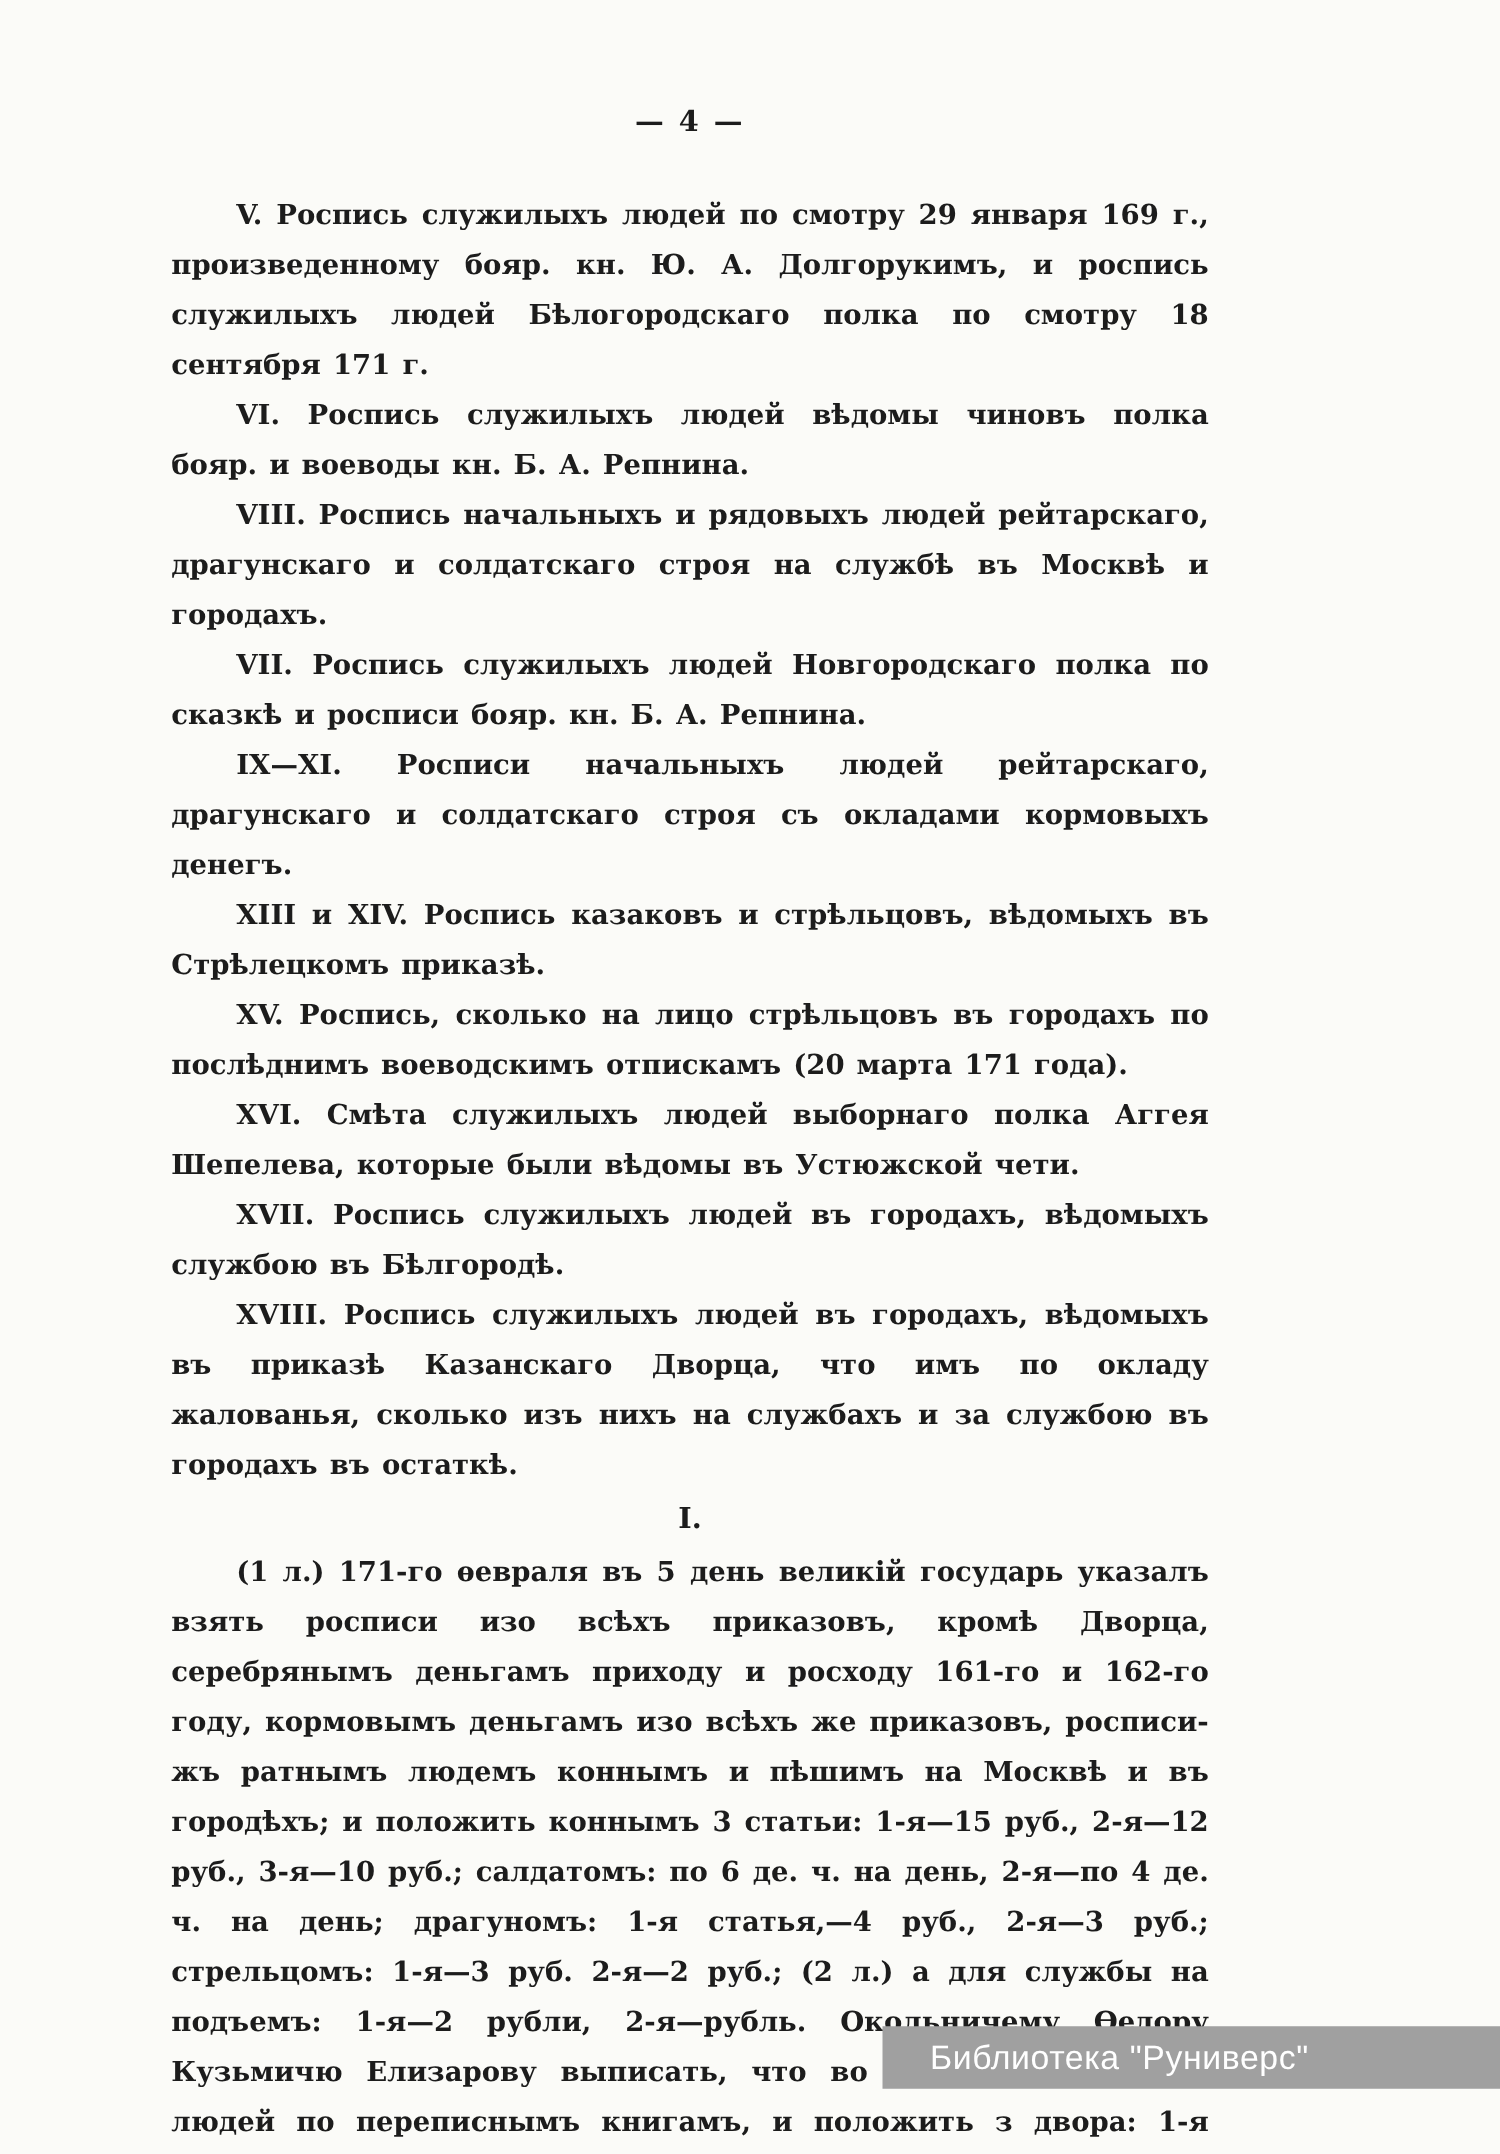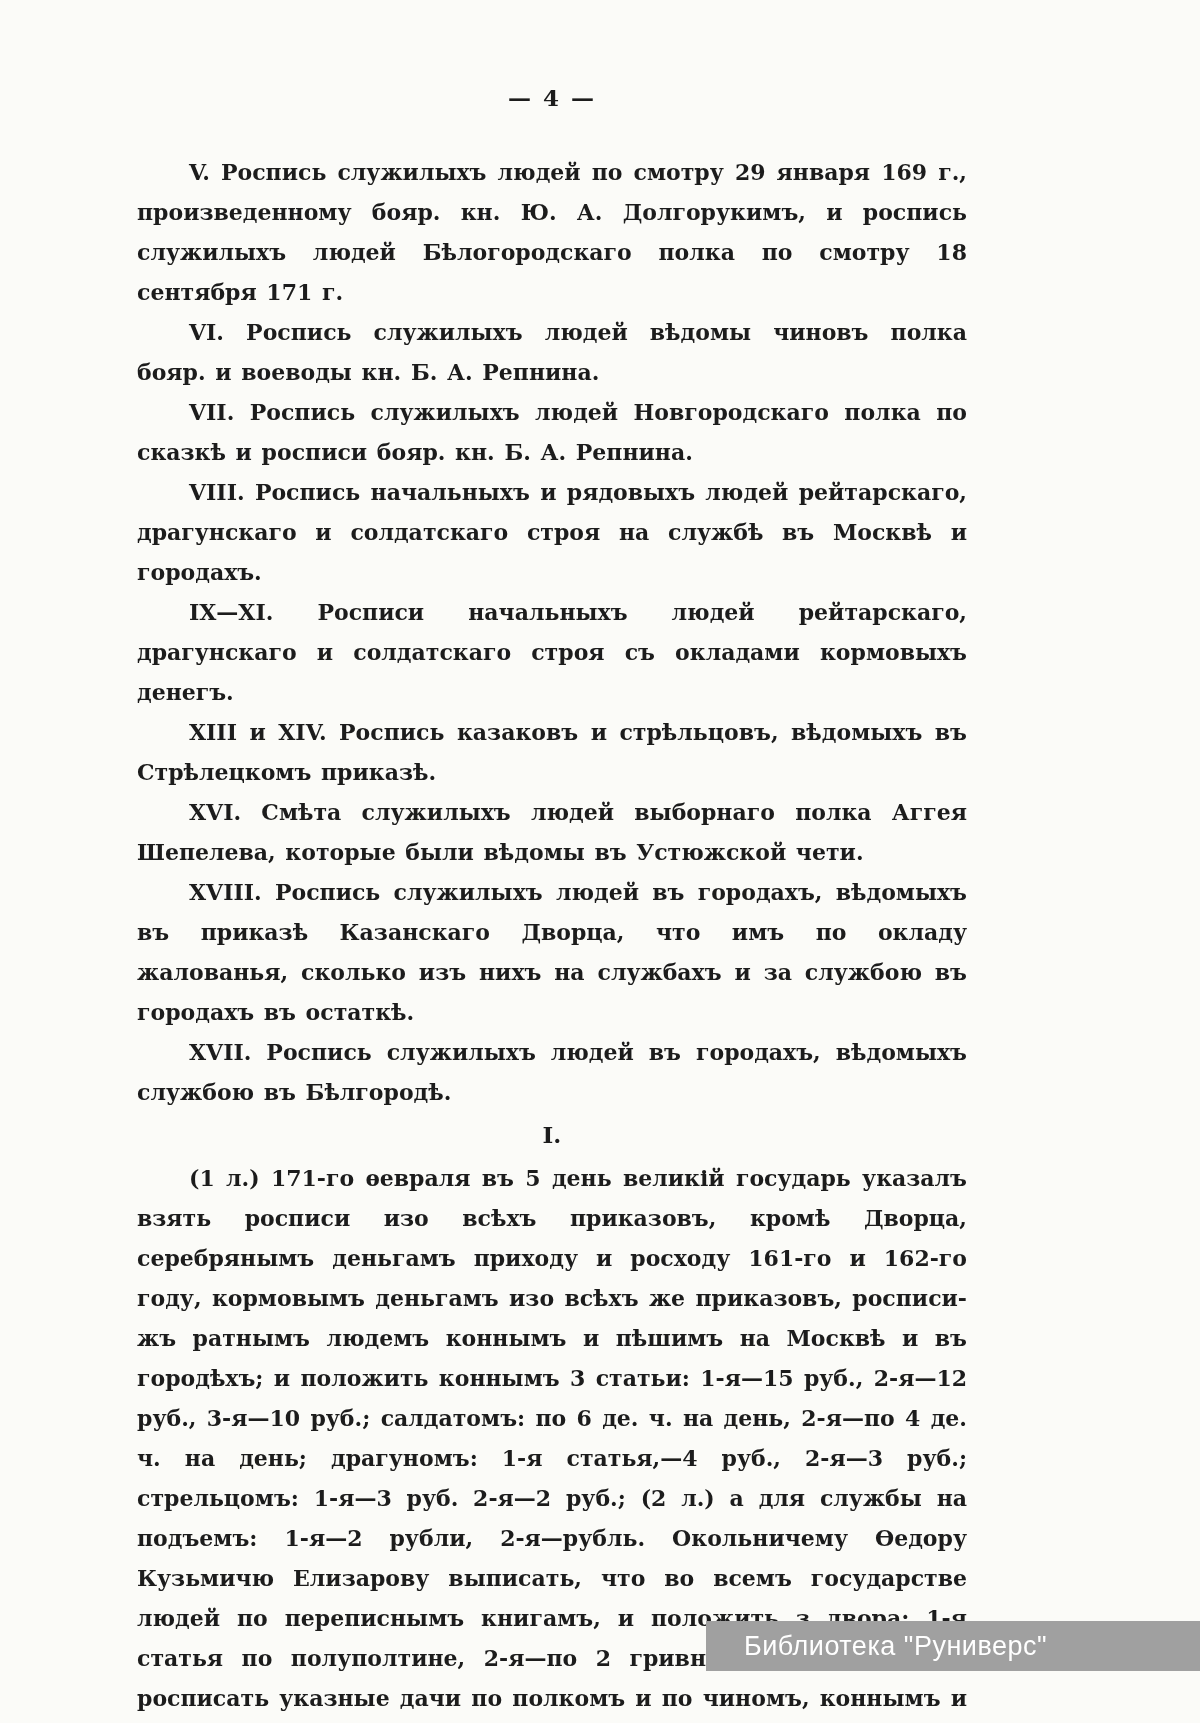--- a/index.html
+++ b/index.html
@@ -76,27 +76,28 @@
 </head>
 <body>
 
 <div class="page">
 
   <div class="page-number">— 4 —</div>
 
   <div class="text-block">
       <p class="para">V. Роспись служилыхъ людей по смотру 29 января 169 г., произведенному бояр. кн. Ю. А. Долгорукимъ, и роспись служилыхъ людей Бѣлогородскаго полка по смотру 18 сентября 171 г.</p>
       <p class="para">VI. Роспись служилыхъ людей вѣдомы чиновъ полка бояр. и воеводы кн. Б. А. Репнина.</p>
+      <p class="para">VIII. Роспись начальныхъ и рядовыхъ людей рейтарскаго, драгунскаго и солдатскаго строя на службѣ въ Москвѣ и городахъ.</p>
       <p class="para">VII. Роспись служилыхъ людей Новгородскаго полка по сказкѣ и росписи бояр. кн. Б. А. Репнина.</p>
-      <p class="para">VIII. Роспись начальныхъ и рядовыхъ людей рейтарскаго, драгунскаго и солдатскаго строя на службѣ въ Москвѣ и городахъ.</p>
       <p class="para">IX—XI. Росписи начальныхъ людей рейтарскаго, драгунскаго и солдатскаго строя съ окладами кормовыхъ денегъ.</p>
       <p class="para">XIII и XIV. Роспись казаковъ и стрѣльцовъ, вѣдомыхъ въ Стрѣлецкомъ приказѣ.</p>
+      <p class="para">XV. Роспись, сколько на лицо стрѣльцовъ въ городахъ по послѣднимъ воеводскимъ отпискамъ (20 марта 171 года).</p>
       <p class="para">XVI. Смѣта служилыхъ людей выборнаго полка Аггея Шепелева, которые были вѣдомы въ Устюжской чети.</p>
+      <p class="para">XVII. Роспись служилыхъ людей въ городахъ, вѣдомыхъ службою въ Бѣлгородѣ.</p>
       <p class="para">XVIII. Роспись служилыхъ людей въ городахъ, вѣдомыхъ въ приказѣ Казанскаго Дворца, что имъ по окладу жалованья, сколько изъ нихъ на службахъ и за службою въ городахъ въ остаткѣ.</p>
-      <p class="para">XVII. Роспись служилыхъ людей въ городахъ, вѣдомыхъ службою въ Бѣлгородѣ.</p>
       <div class="section-heading">I.</div>
       <p class="para">(1 л.) 171-го ѳевраля въ 5 день великій государь указалъ взять росписи изо всѣхъ приказовъ, кромѣ Дворца, серебрянымъ деньгамъ приходу и росходу 161-го и 162-го году, кормовымъ деньгамъ изо всѣхъ же приказовъ, росписи-жъ ратнымъ людемъ коннымъ и пѣшимъ на Москвѣ и въ городѣхъ; и положить коннымъ 3 статьи: 1-я—15 руб., 2-я—12 руб., 3-я—10 руб.; салдатомъ: по 6 де. ч. на день, 2-я—по 4 де. ч. на день; драгуномъ: 1-я статья,—4 руб., 2-я—3 руб.; стрельцомъ: 1-я—3 руб. 2-я—2 руб.; (2 л.) а для службы на подъемъ: 1-я—2 рубли, 2-я—рубль. Окольничему Ѳедору Кузьмичю Елизарову выписать, что во всемъ государстве людей по переписнымъ книгамъ, и положить з двора: 1-я статья по полуполтине, 2-я—по 2 гривны. Взявъ росписи, росписать указные дачи по полкомъ и по чиномъ, коннымъ и пешимъ порознь.</p>
       <div class="section-heading">II.</div>
       <p class="para">(3 л.) Великого государя.... (п. т.) въ городѣхъ на посадехъ, и въ дворцовыхъ селехъ, и въ черныхъ волостяхъ, и половничьихъ, и въ патріаршихъ, и въ митрополичьихъ, и въ архіепискуплихъ и въ монастырскихъ вотчинахъ, и на церковныхъ земляхъ, и за бояры, и за окольничими, и</p>
     </div>
 
   <div class="watermark">
     <span class="watermark-label">Библиотека "Руниверс"</span>
   </div>
 

